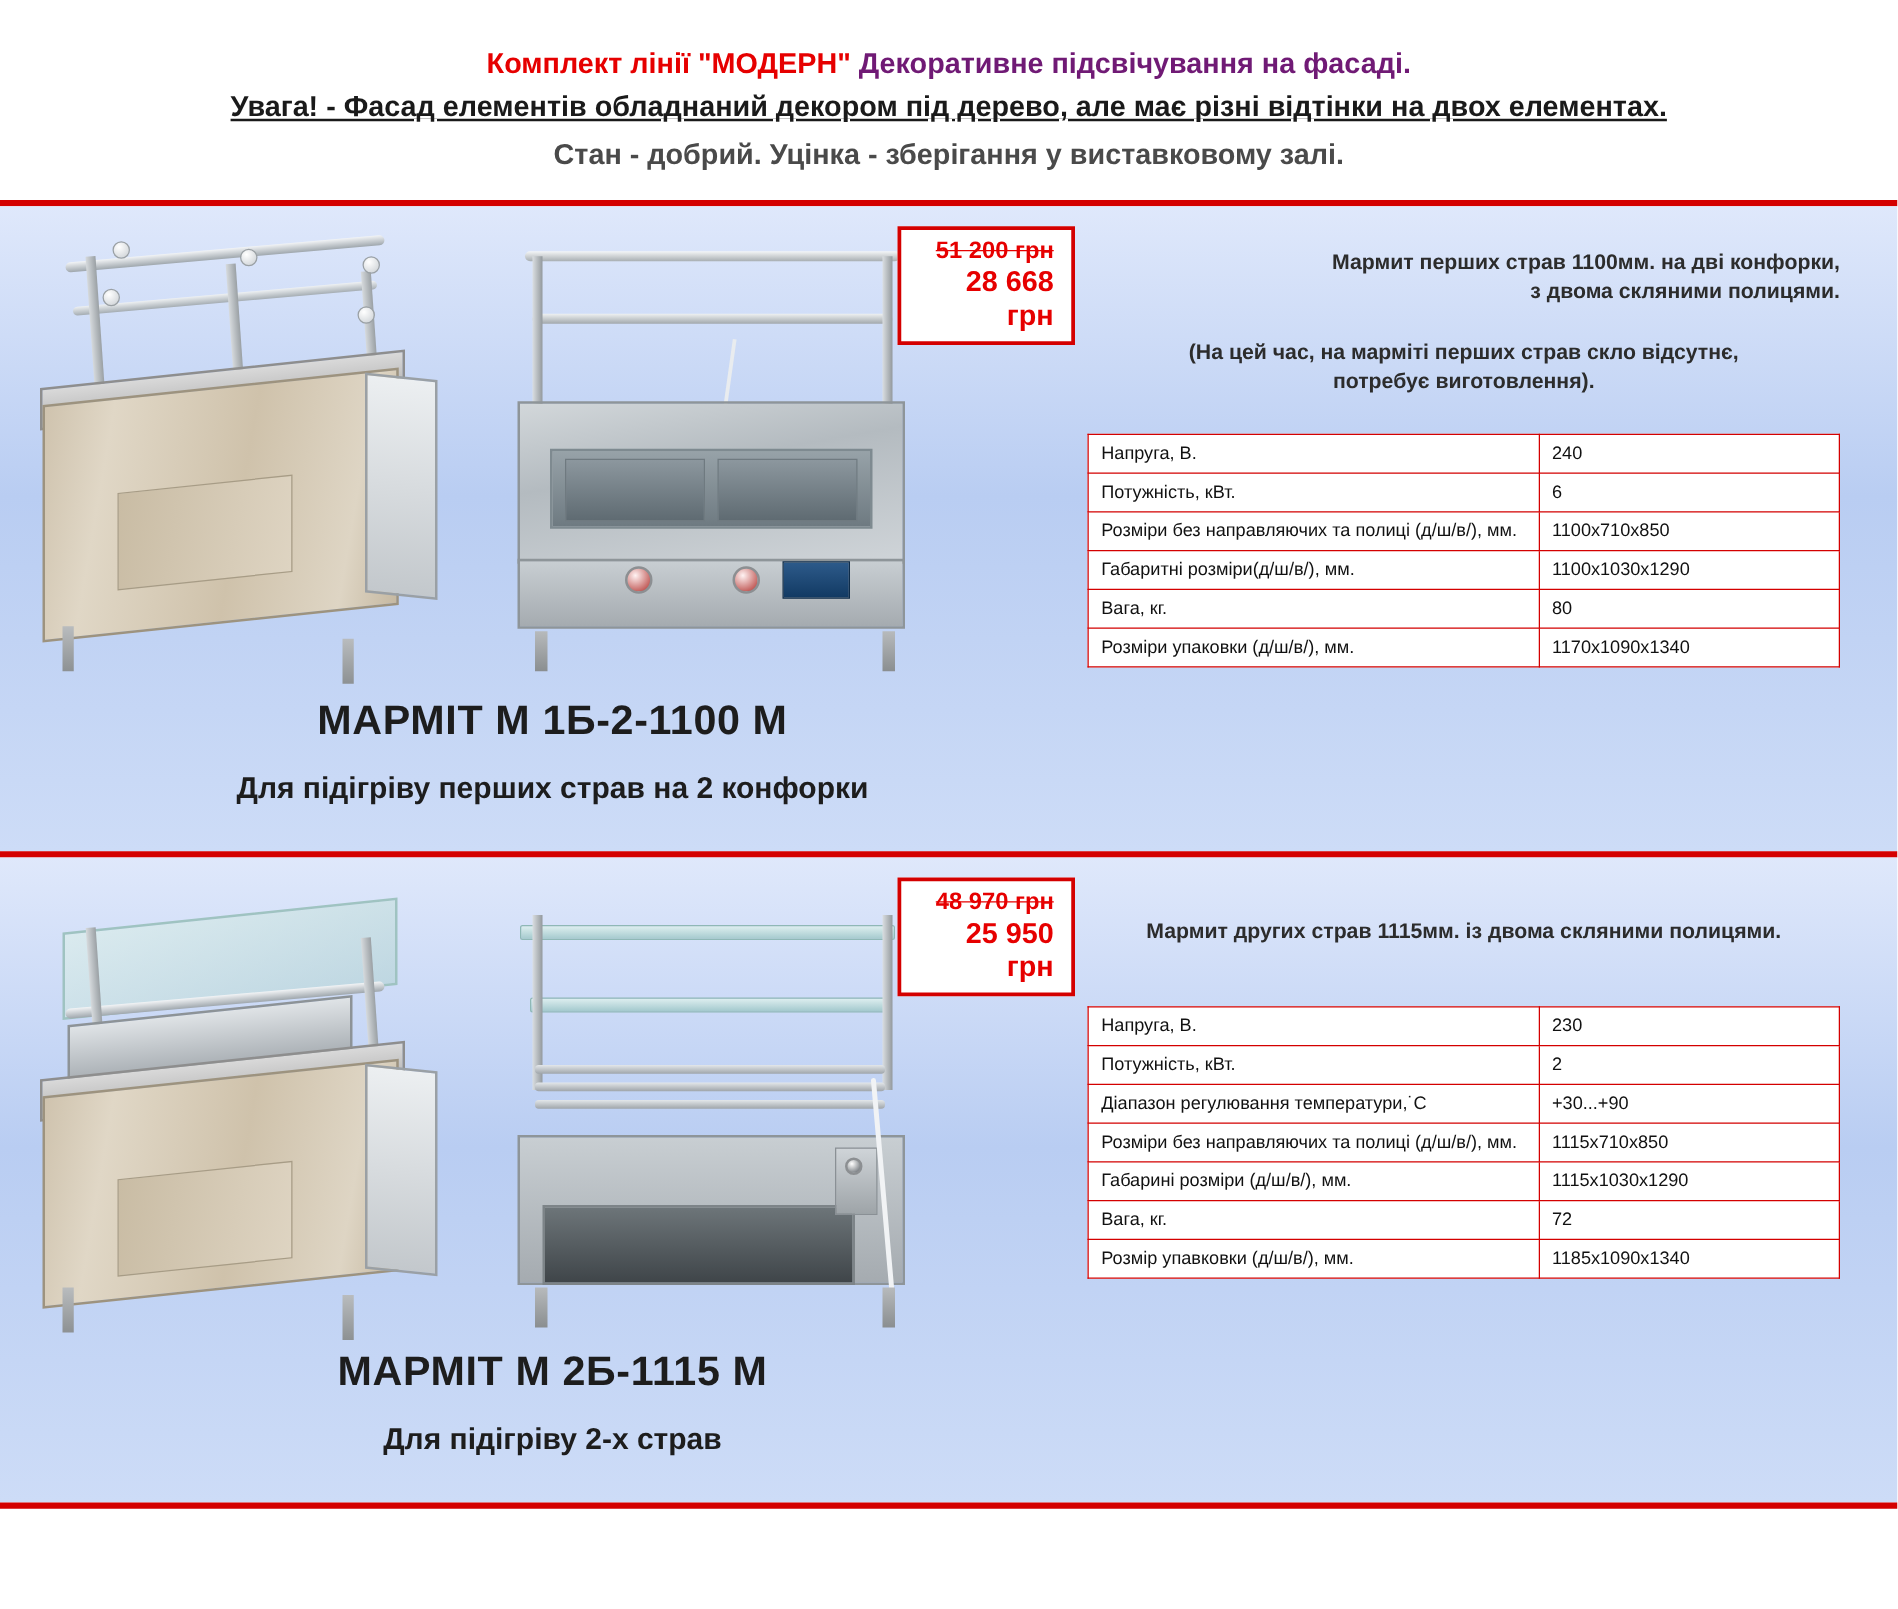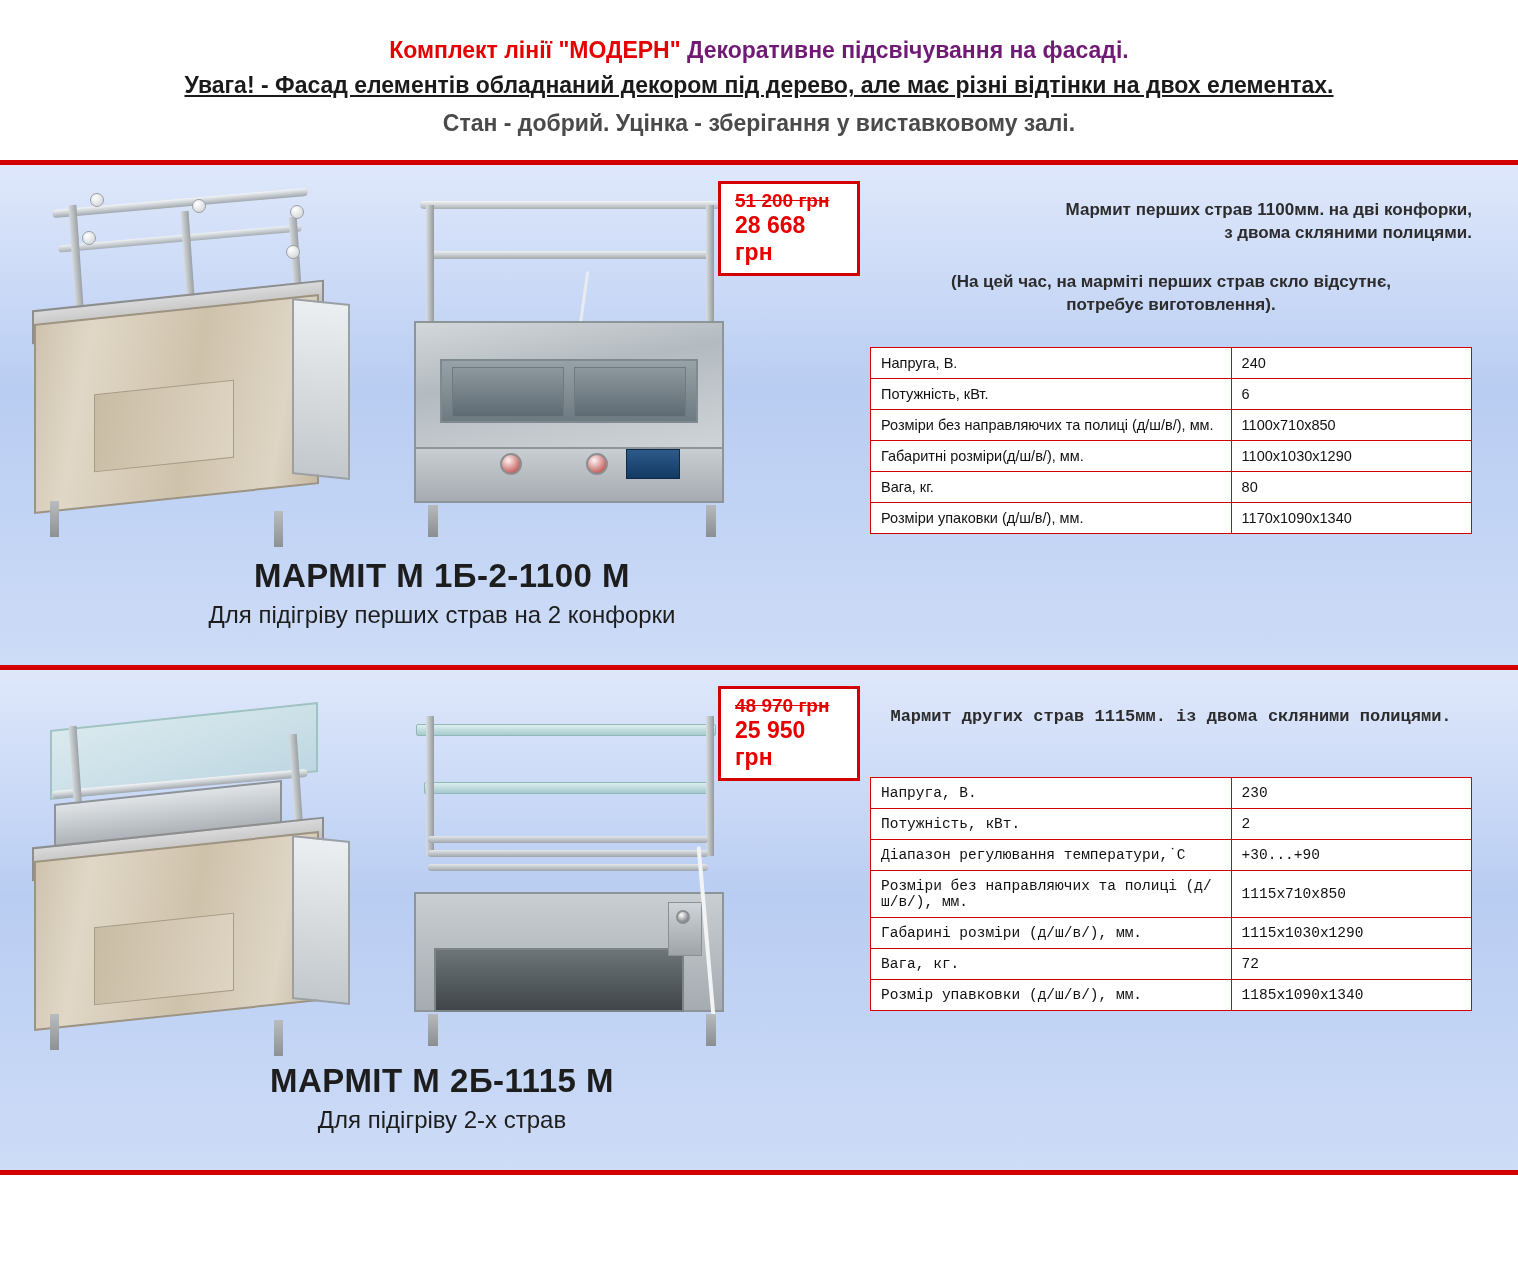--- a/index.html
+++ b/index.html
@@ -194,34 +194,34 @@
   }
   .steel .gn-rails .bar {
     position: absolute; left: 0; width: 100%; height: 7px;
     background: linear-gradient(180deg,#e3e7ea,#9fa5aa); border-radius: 3px;
   }
 
   
   .price-badge {
     position: absolute; top: 16px; left: 718px;
     border: 3px solid #d40000; background: #ffffff;
-    padding: 6px 14px 8px 14px; text-align: left; line-height: 1.15;
+    padding: 6px 14px 8px 14px; text-align: right; line-height: 1.15;
   }
   .price-old {
     color: #e60000; font-weight: bold; font-size: 19px;
     text-decoration: line-through;
   }
   .price-new { color: #e60000; font-weight: bold; font-size: 23px; }
 
   
   .titles { text-align: center; padding: 6px 0 28px 0; }
   .prod-title {
     font-size: 33px; font-weight: bold; color: #1d1d1d; letter-spacing: .5px;
   }
-  .prod-sub { font-size: 24px; font-weight: normal; color: #1d1d1d; margin-top: 6px; }
+  .prod-sub { font-size: 24px; font-weight: bold; color: #1d1d1d; margin-top: 22px; }
 
   
   .info { flex: 1; padding: 34px 46px 20px 10px; }
   .desc {
     text-align: center; font-size: 17px; font-weight: bold; color: #2c2c2c;
     line-height: 1.35;
   }
   .desc2 {
     text-align: center; font-size: 17px; font-weight: bold; color: #2c2c2c;
     line-height: 1.35; margin-top: 26px;
@@ -229,21 +229,21 @@
   table.spec {
     width: 100%; border-collapse: collapse; margin-top: 30px;
     background: #ffffff;
   }
   table.spec td {
     border: 1px solid #d40000; padding: 7px 10px; font-size: 14.5px; color: #111;
   }
   table.spec td.k { width: 60%; }
   table.spec td.v { width: 40%; }
 
-  .section.two .info { padding-top: 36px; font-family: Liberation Mono, monospace; }
+  .section.two .info { padding-top: 48px; }
   .section.two table.spec { margin-top: 48px; }
 </style>
 </head>
 <body>
 
 <div class="header">
   <div class="line h-line1">
     <span class="red">Комплект лінії "МОДЕРН"</span><span class="dark"> Декоративне підсвічування на фасаді.</span>
   </div>
   <div class="line h-line2">Увага! - Фасад елементів обладнаний декором під дерево, але має різні відтінки на двох елементах.</div>

